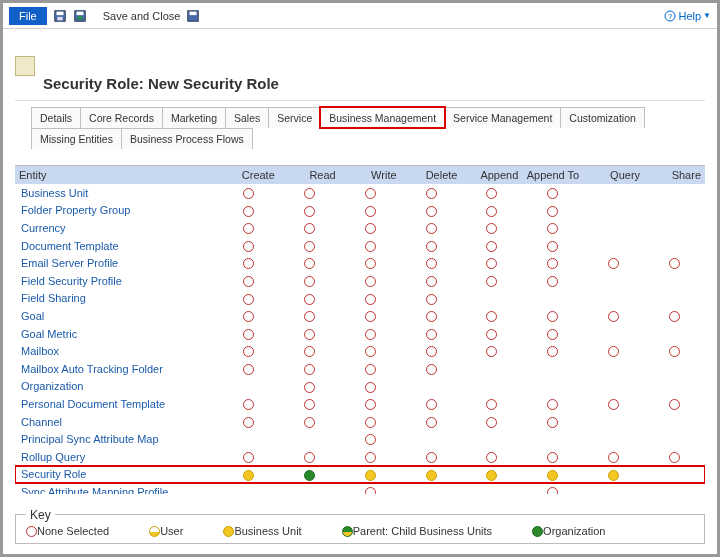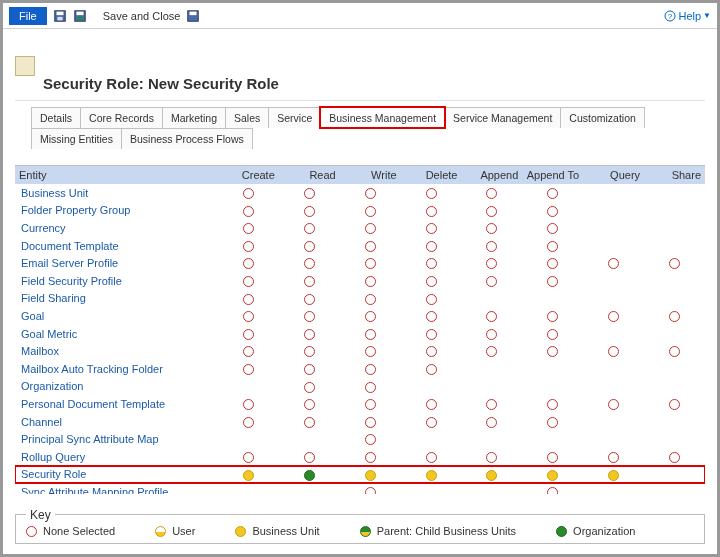--- a/index.html
+++ b/index.html
@@ -31,21 +31,21 @@
   .priv.none { background: #fff; border-color: #c03030; }
   .priv.user { background: linear-gradient(to bottom, #fff 0%, #fff 50%, #f3c623 50%, #f3c623 100%); border-color: #c9a000; }
   .priv.bu   { background: #f3c623; border-color: #c9a000; }
   .priv.pcbu { background: linear-gradient(to bottom, #2a8a2a 0%, #2a8a2a 50%, #f3c623 50%, #f3c623 100%); border-color: #1f6a1f; }
   .priv.org  { background: #2a8a2a; border-color: #1f6a1f; }
   .row-highlight td { position: relative; }
   .row-highlight { outline: 2px solid #d00; outline-offset: -1px; }
   .key-box { border: 1px solid #bbb; margin: 8px 12px 10px 12px; padding: 10px 10px 6px 10px; position: relative; }
   .key-box .key-label { position: absolute; top: -7px; left: 10px; background: #fff; padding: 0 4px; font-size: 12px; }
   .key-items { display: flex; gap: 40px; align-items: center; flex-wrap: wrap; }
-  .key-item { display: flex; align-items: center; gap: 6px; font-size: 11px; }
+  .key-item { display: flex; align-items: center; font-size: 11px; }
   .chev { font-size: 8px; }
 </style>
 </head>
 <body>
 
 <div class="window">
 
   <div class="toolbar">
     <button class="file-btn">File</button>
     <span class="tb-item">

